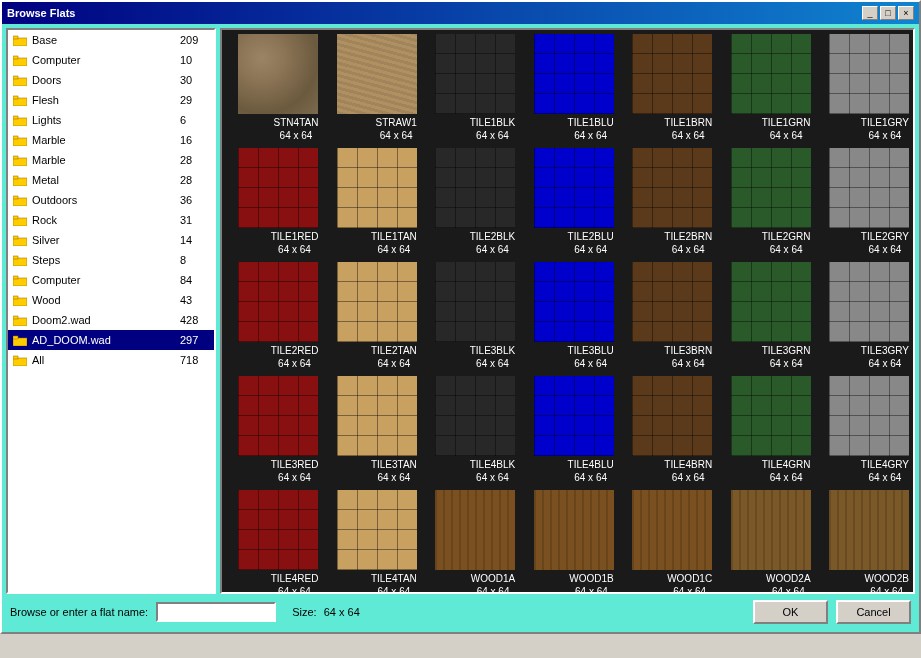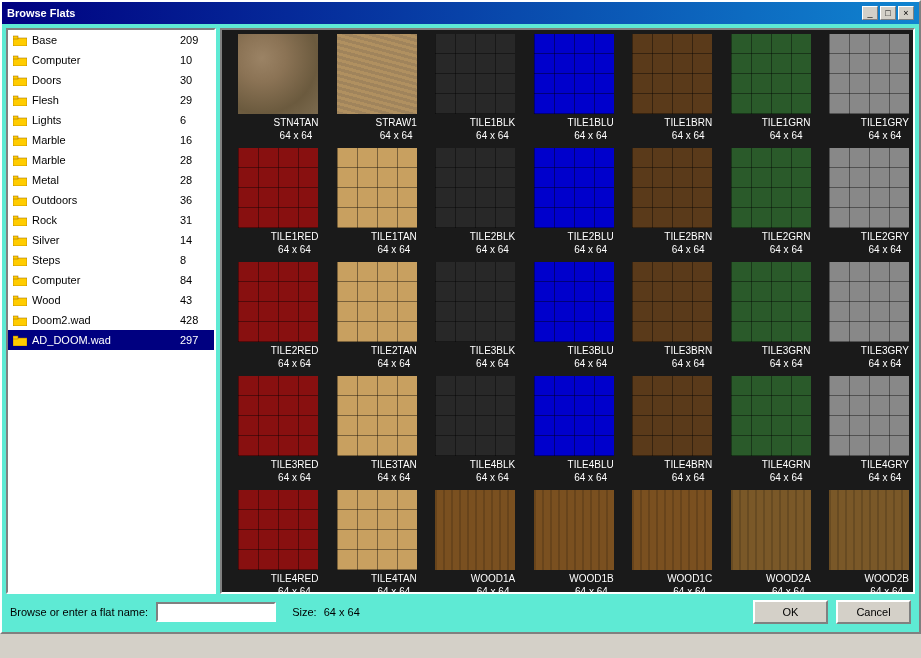--- a/index.html
+++ b/index.html
@@ -402,20 +402,30 @@
           <div class="sidebar-item selected">
       <span class="sidebar-item-icon">
         <svg width="14" height="11" viewBox="0 0 14 11">
           <rect x="0" y="3" width="14" height="8" fill="#ffcc00" stroke="#996600" stroke-width="0.5"></rect>
           <rect x="0" y="1" width="5" height="3" fill="#ffcc00" stroke="#996600" stroke-width="0.5"></rect>
         </svg>
       </span>
       <span class="sidebar-item-label">AD_DOOM.wad</span>
       <span class="sidebar-item-count">297</span>
     </div>
+          <div class="sidebar-item">
+      <span class="sidebar-item-icon">
+        <svg width="14" height="11" viewBox="0 0 14 11">
+          <rect x="0" y="3" width="14" height="8" fill="#ffcc00" stroke="#996600" stroke-width="0.5"></rect>
+          <rect x="0" y="1" width="5" height="3" fill="#ffcc00" stroke="#996600" stroke-width="0.5"></rect>
+        </svg>
+      </span>
+      <span class="sidebar-item-label">All</span>
+      <span class="sidebar-item-count">718</span>
+    </div>
         </div>
 
       <div class="texture-panel" id="texture-panel">
         <div class="texture-grid" id="texture-grid">
             <div class="texture-cell">
               <div class="texture-thumb tex-stn4tan" style="background-image: radial-gradient(circle at 30% 30%, rgb(155, 131, 101) 0%, rgb(139, 115, 85) 30%, rgb(107, 90, 62) 70%, rgb(123, 106, 78) 100%);"></div>
               <div class="texture-label">STN4TAN<br>64 x 64</div>
             </div>
             <div class="texture-cell">
               <div class="texture-thumb tex-straw1" style="background-image: repeating-linear-gradient(15deg, rgb(160, 132, 92) 0px, rgb(160, 132, 92) 3px, rgb(176, 144, 96) 3px, rgb(176, 144, 96) 6px);"></div>

